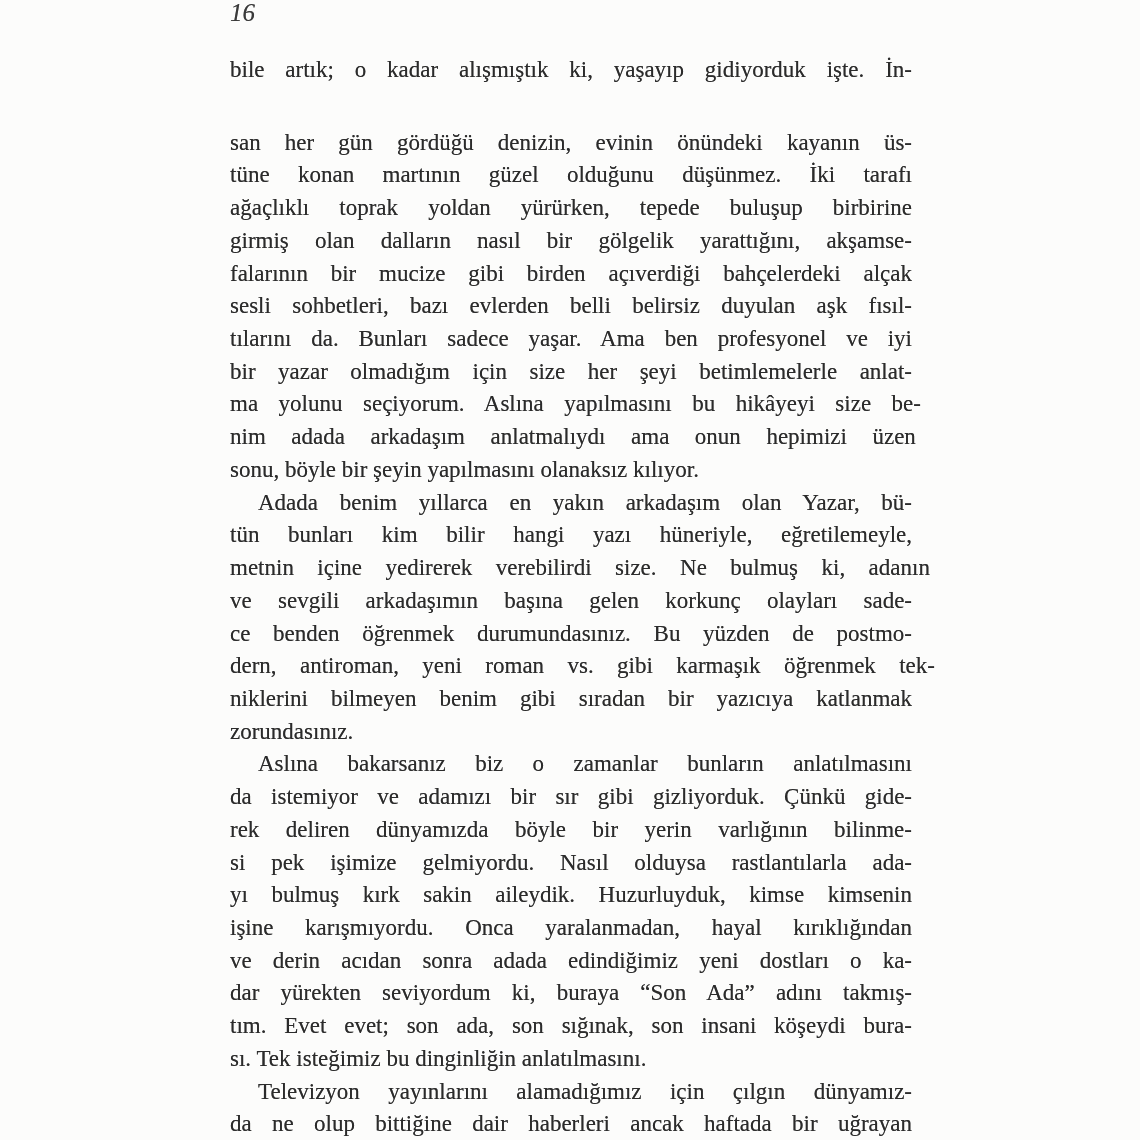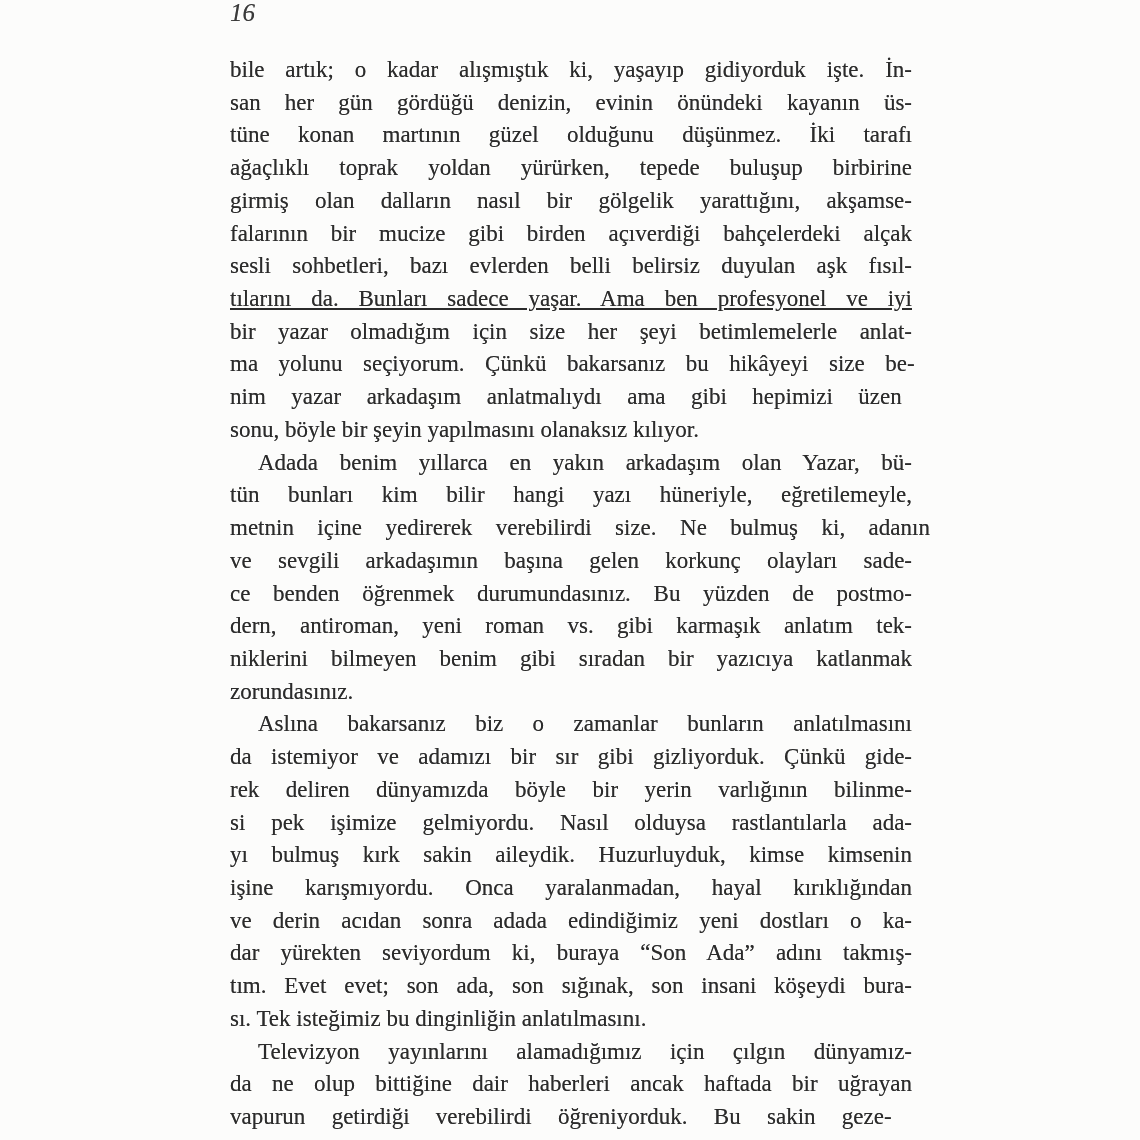--- a/index.html
+++ b/index.html
@@ -43,39 +43,39 @@
   .line.indent { padding-left: 28px; }
 </style>
 </head>
 <body>
 
 <div class="book-page">
   <div class="page-number">16</div>
   <div class="text-column">
       <div class="paragraph">
         <div class="line just" style="word-spacing: 15.0938px;">bile artık; o kadar alışmıştık ki, yaşayıp gidiyorduk işte. İn-</div>
-        <div class="line just" style="word-spacing: 18.4199px;">san her gün gördüğü denizin, evinin önündeki kayanın üs-</div>
+        <div class="line just" style="word-spacing: 18.4199px; margin-top: 40px;">san her gün gördüğü denizin, evinin önündeki kayanın üs-</div>
         <div class="line just" style="word-spacing: 22.6049px;">tüne konan martının güzel olduğunu düşünmez. İki tarafı</div>
         <div class="line just" style="word-spacing: 24.3542px;">ağaçlıklı toprak yoldan yürürken, tepede buluşup birbirine</div>
         <div class="line just" style="word-spacing: 20.4129px;">girmiş olan dalların nasıl bir gölgelik yarattığını, akşamse-</div>
         <div class="line just" style="word-spacing: 17.0558px;">falarının bir mucize gibi birden açıverdiği bahçelerdeki alçak</div>
         <div class="line just" style="word-spacing: 15.5508px;">sesli sohbetleri, bazı evlerden belli belirsiz duyulan aşk fısıl-</div>
-        <div class="line just" style="word-spacing: 14.1076px; text-decoration: underline;">tılarını da. Bunları sadece yaşar. Ama ben profesyonel ve iyi</div>
+        <div class="line just" style="word-spacing: 14.1076px;">tılarını da. Bunları sadece yaşar. Ama ben profesyonel ve iyi</div>
         <div class="line just" style="word-spacing: 16.7559px;">bir yazar olmadığım için size her şeyi betimlemelerle anlat-</div>
-        <div class="line just" style="word-spacing: 14.752px;">ma yolunu seçiyorum. Çünkü bakarsanız bu hikâyeyi size be-</div>
-        <div class="line just" style="word-spacing: 19.7857px;">nim yazar arkadaşım anlatmalıydı ama gibi hepimizi üzen</div>
+        <div class="line just" style="word-spacing: 14.752px;">ma yolunu seçiyorum. Aslına yapılmasını bu hikâyeyi size be-</div>
+        <div class="line just" style="word-spacing: 19.7857px;">nim adada arkadaşım anlatmalıydı ama onun hepimizi üzen</div>
         <div class="line">sonu, böyle bir şeyin yapılmasını olanaksız kılıyor.</div>
       </div>
       <div class="paragraph">
         <div class="line indent just" style="word-spacing: 15.9219px;">Adada benim yıllarca en yakın arkadaşım olan Yazar, bü-</div>
         <div class="line just" style="word-spacing: 22.8839px;">tün bunları kim bilir hangi yazı hüneriyle, eğretilemeyle,</div>
         <div class="line just" style="word-spacing: 17.7129px;">metnin içine yedirerek verebilirdi size. Ne bulmuş ki, adanın</div>
         <div class="line just" style="word-spacing: 20.5134px;">ve sevgili arkadaşımın başına gelen korkunç olayları sade-</div>
         <div class="line just" style="word-spacing: 16.9487px; text-align: right;">ce benden öğrenmek durumundasınız. Bu yüzden de postmo-</div>
-        <div class="line just" style="word-spacing: 17.625px;">dern, antiroman, yeni roman vs. gibi karmaşık anlatım tek-</div>
+        <div class="line just" style="word-spacing: 17.625px;">dern, antiroman, yeni roman vs. gibi karmaşık öğrenmek tek-</div>
         <div class="line just" style="word-spacing: 17.2254px;">niklerini bilmeyen benim gibi sıradan bir yazıcıya katlanmak</div>
         <div class="line">zorundasınız.</div>
       </div>
       <div class="paragraph">
         <div class="line indent just" style="word-spacing: 23.6302px;">Aslına bakarsanız biz o zamanlar bunların anlatılmasını</div>
         <div class="line just" style="word-spacing: 13.6042px;">da istemiyor ve adamızı bir sır gibi gizliyorduk. Çünkü gide-</div>
         <div class="line just" style="word-spacing: 20.692px;">rek deliren dünyamızda böyle bir yerin varlığının bilinme-</div>
         <div class="line just" style="word-spacing: 20.0513px;">si pek işimize gelmiyordu. Nasıl olduysa rastlantılarla ada-</div>
         <div class="line just" style="word-spacing: 17.7567px;">yı bulmuş kırk sakin aileydik. Huzurluyduk, kimse kimsenin</div>
         <div class="line just" style="word-spacing: 25.9031px;">işine karışmıyordu. Onca yaralanmadan, hayal kırıklığından</div>

